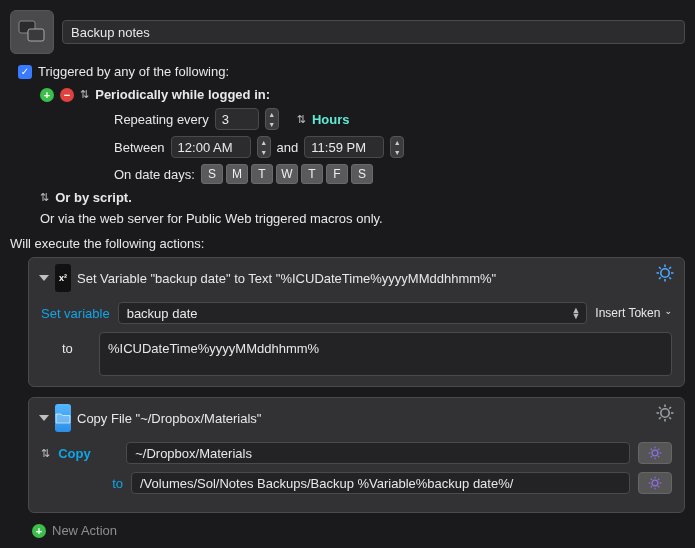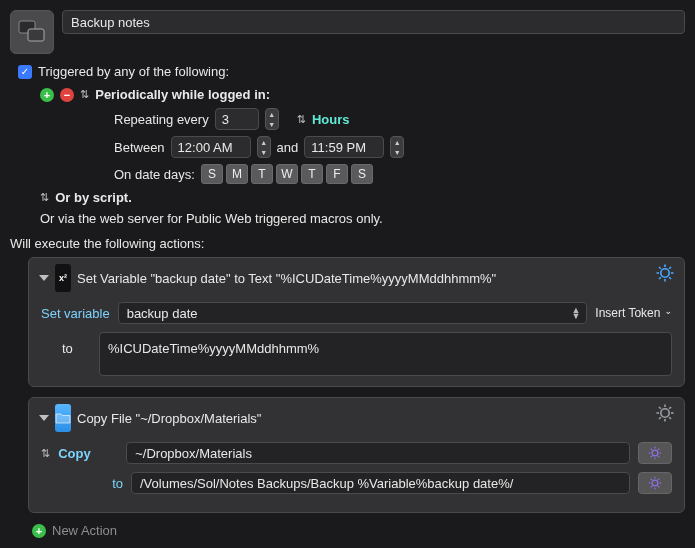--- a/index.html
+++ b/index.html
@@ -8,21 +8,21 @@
     color: #e8e8e8;
     font-family: -apple-system, BlinkMacSystemFont, "Helvetica Neue", Arial, sans-serif;
     font-size: 13px;
     width: 695px;
     height: 548px;
     overflow: hidden;
     padding: 10px 10px 0 10px;
   }
 
   
-  .top-row { display: flex; align-items: flex-start; gap: 8px; margin-bottom: 10px; }
+  .top-row { display: flex; align-items: center; gap: 8px; margin-bottom: 10px; }
   .app-icon {
     width: 44px; height: 44px; background: #4a4a4c;
     border: 1px solid #555; border-radius: 6px;
     display: flex; align-items: center; justify-content: center;
     position: relative;
   }
   .app-icon svg { width: 28px; height: 24px; }
   .title-input {
     flex: 1; height: 24px;
     background: #2c2c2e; border: 1px solid #4a4a4c; border-radius: 4px;
@@ -101,21 +101,21 @@
   .action-icon.var { background:#111; color:#fff; font-size:9px; font-weight:bold; }
   .action-icon.fld { background:linear-gradient(#57b7ff,#2a8fe6); }
   .gear {
     position:absolute; right:10px; top:6px; width:18px; height:18px;
     color:#9aa0a6;
   }
   .gear.blue { color:#4aa8ff; }
 
   .action-body { padding: 4px 12px 0 12px; }
   .field-row { display:flex; align-items:center; gap:8px; margin-bottom:8px; }
-  .field-label { color:#7dd3fc; min-width:auto; }
+  .field-label { color:#0ea5e9; min-width:auto; }
   .select {
     flex:1; background:#232325; border:1px solid #4a4a4c; border-radius:4px;
     color:#e8e8e8; height:22px; padding:0 22px 0 8px; position:relative;
     display:flex; align-items:center;
   }
   .select .caret {
     position:absolute; right:6px; top:50%; transform:translateY(-50%);
     font-size:9px; color:#bbb; line-height:0.7;
   }
   .token-btn { color:#e8e8e8; font-size:12px; display:flex; gap:4px; white-space:nowrap; }

